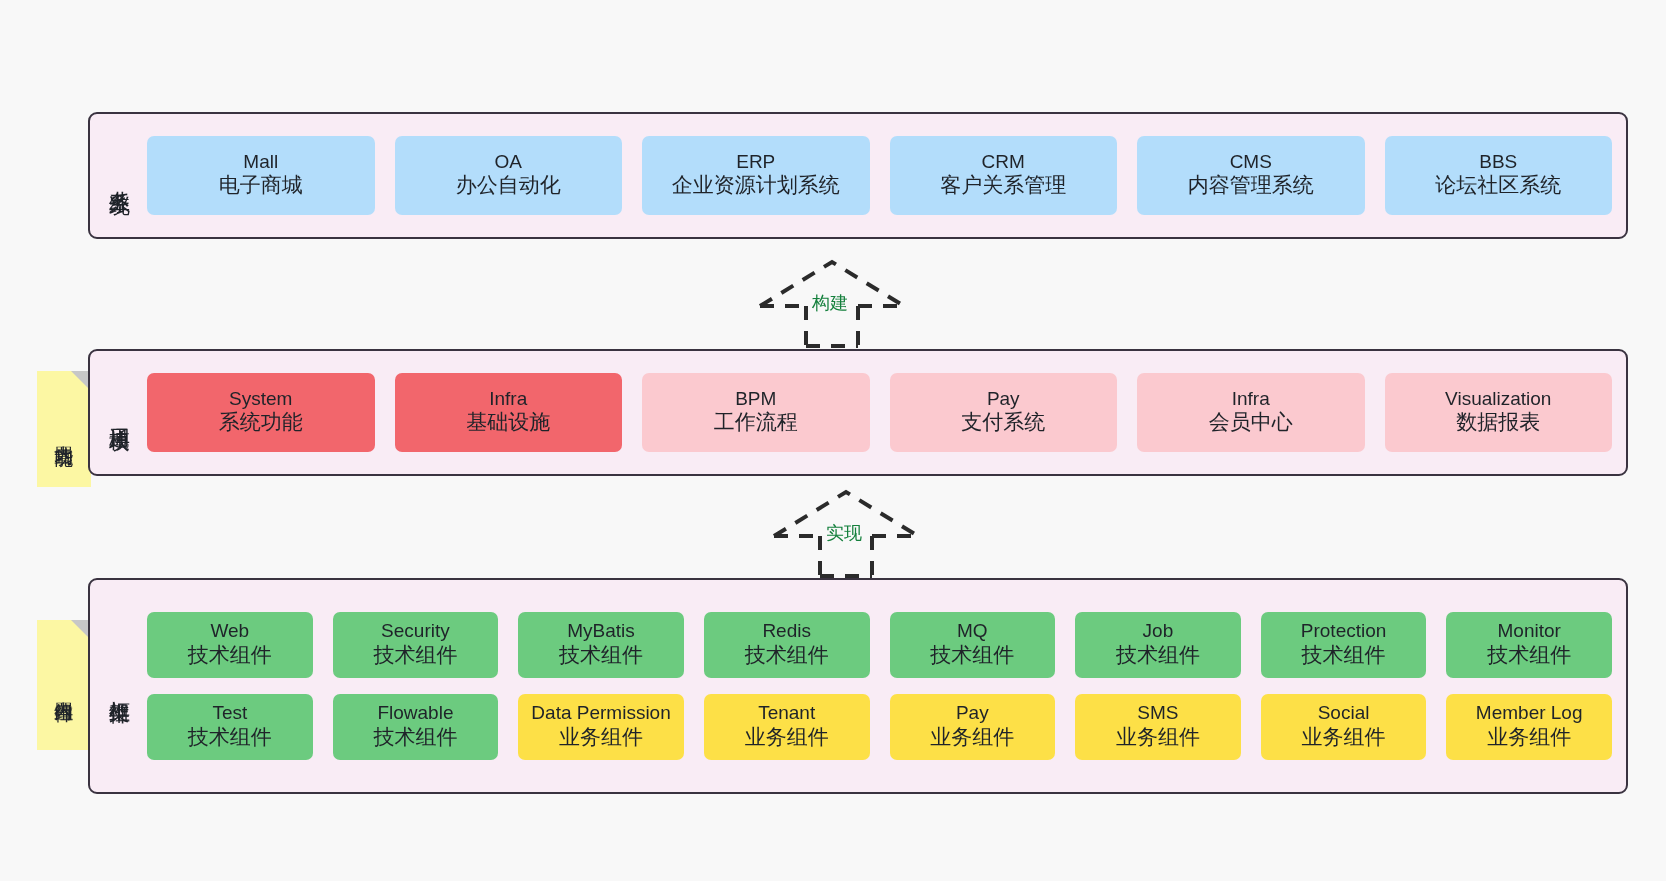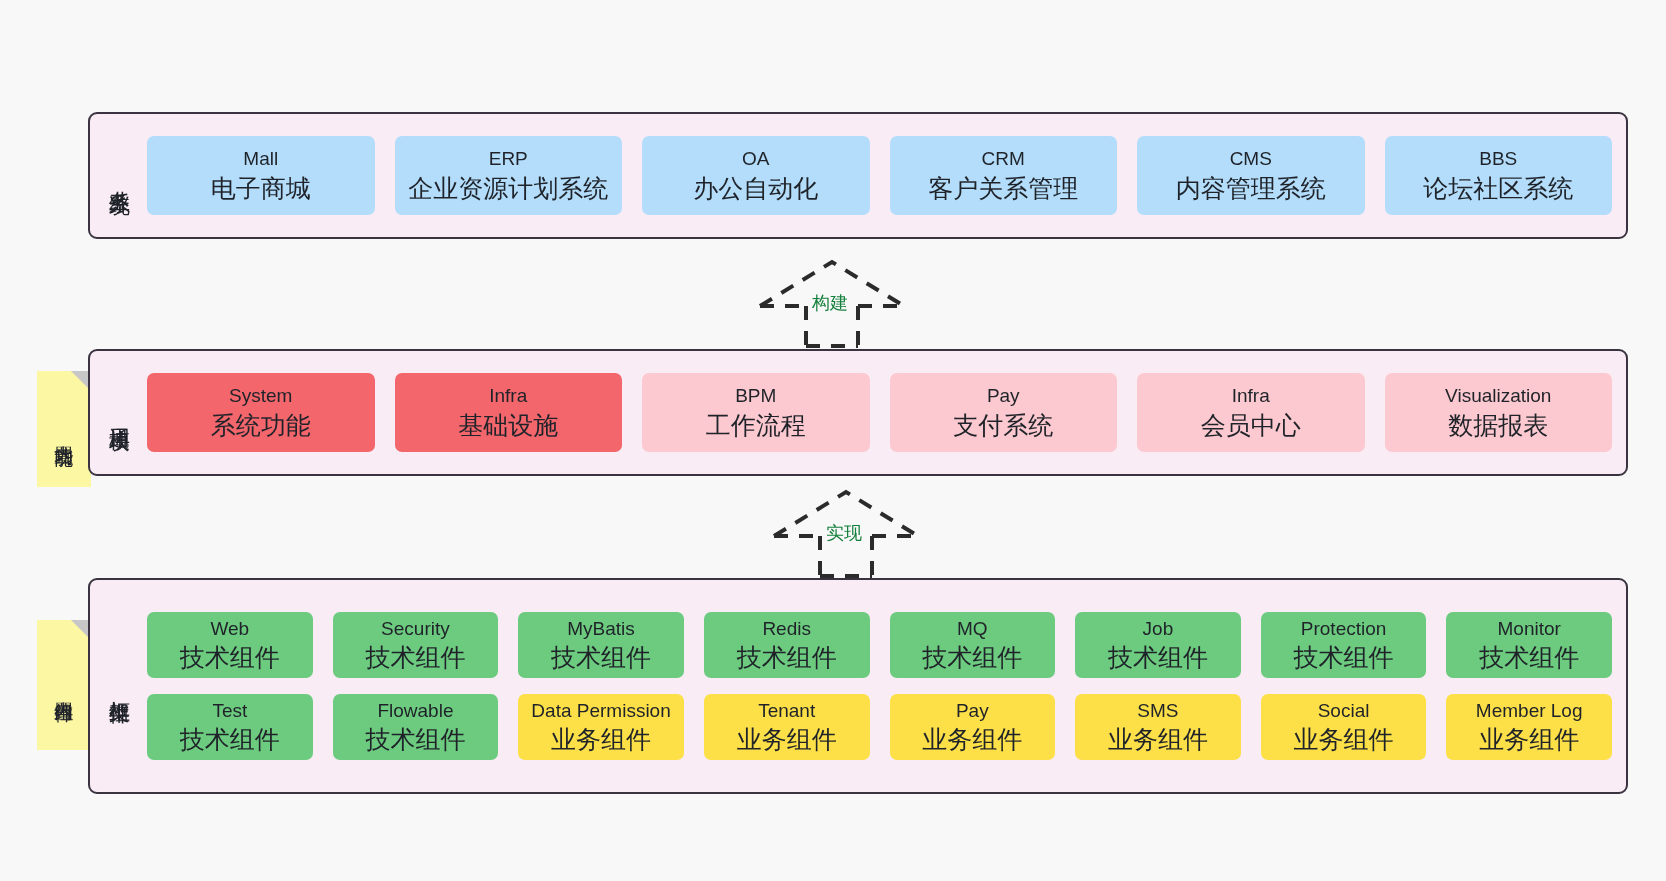--- a/index.html
+++ b/index.html
@@ -60,21 +60,21 @@
     display: flex;
     flex-direction: column;
     align-items: center;
     justify-content: center;
     color: #1f2329;
     font-size: 19px;
     line-height: 1.28;
     text-align: center;
     padding: 6px 4px;
   }
-  .node .sub { font-size: 25px; }
+  .node .sub { font-size: 21px; font-family: Liberation Mono, monospace; }
 
   
   #layer-business { left: 88px; top: 112px; width: 1540px; height: 127px; }
   #layer-business .node { background: #b3ddfb; height: 79px; justify-content: center; }
 
   
   #layer-common { left: 88px; top: 349px; width: 1540px; height: 127px; }
   #layer-common .node { height: 79px; }
   .n-red  { background: #f2666c; }
   .n-pink { background: #fbc9cf; }
@@ -135,26 +135,26 @@
 
   <div class="layer" id="layer-business">
     <div class="layer-title">业务系统</div>
     <div class="layer-body">
       <div class="row">
         <div class="node">
           <span>Mall</span>
           <span class="sub">电子商城</span>
         </div>
         <div class="node">
+          <span>OA</span>
+          <span class="sub">办公自动化</span>
+        </div>
+        <div class="node">
           <span>ERP</span>
           <span class="sub">企业资源计划系统</span>
-        </div>
-        <div class="node">
-          <span>OA</span>
-          <span class="sub">办公自动化</span>
         </div>
         <div class="node">
           <span>CRM</span>
           <span class="sub">客户关系管理</span>
         </div>
         <div class="node">
           <span>CMS</span>
           <span class="sub">内容管理系统</span>
         </div>
         <div class="node">

